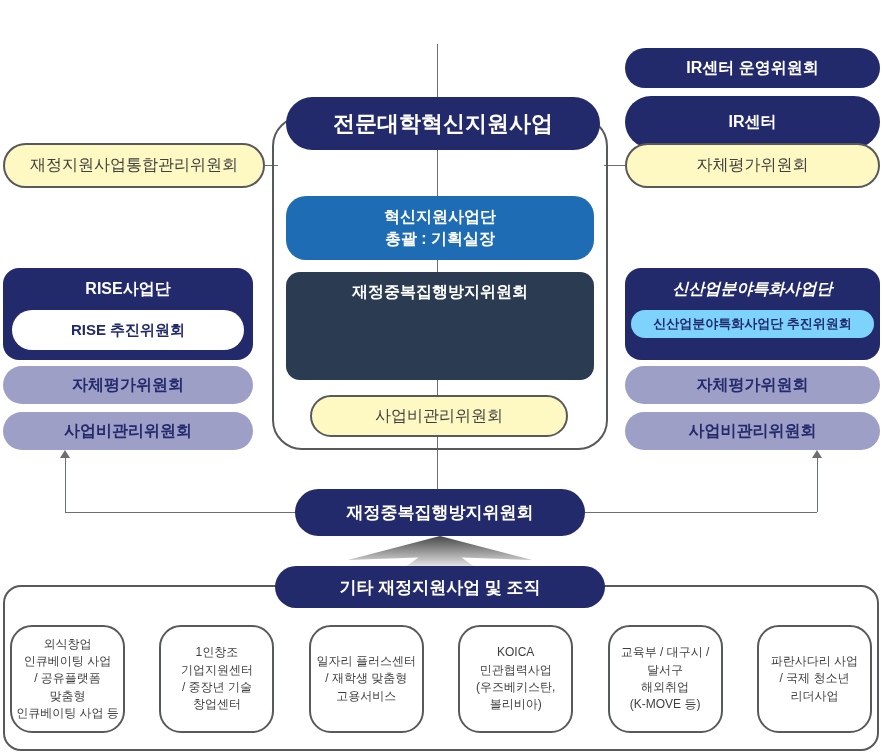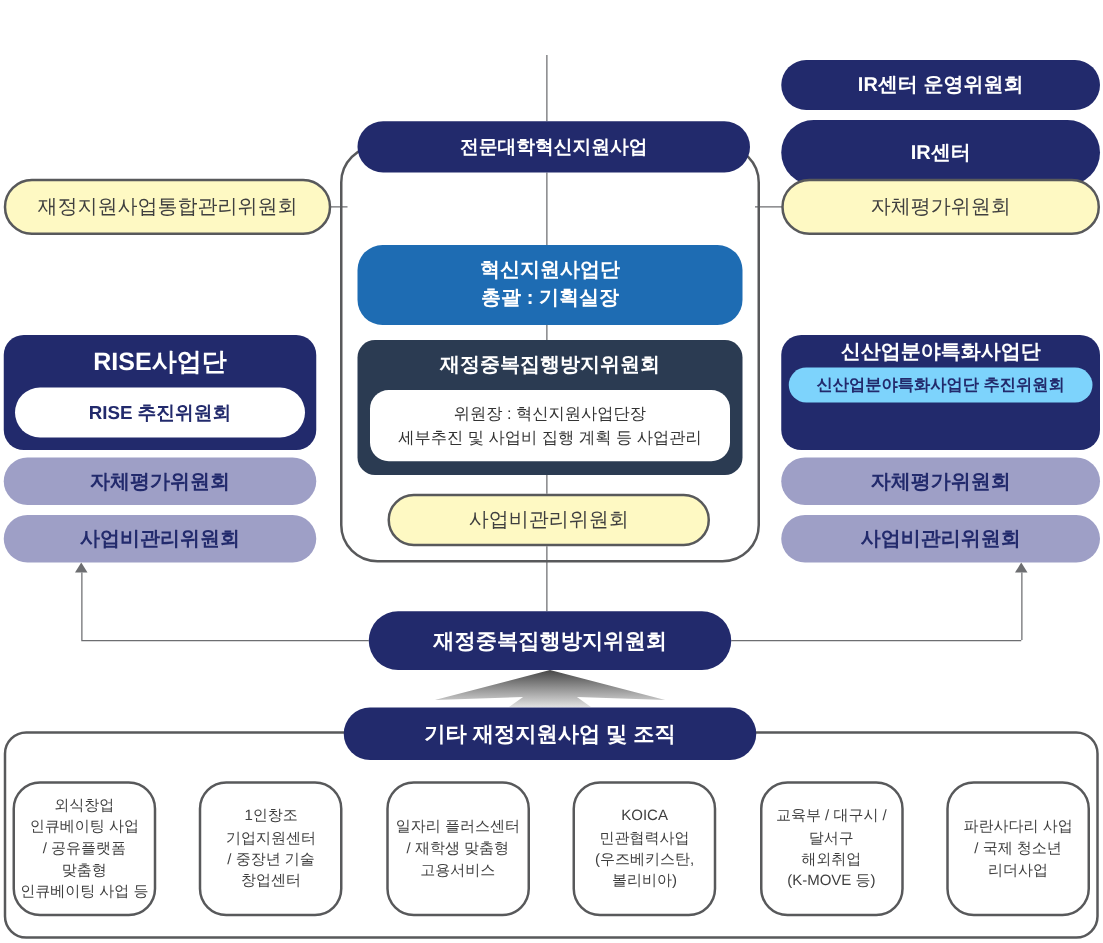--- a/index.html
+++ b/index.html
@@ -21,21 +21,21 @@
   .outline{background:#fef9c3;border:2px solid var(--border);color:var(--text_dark);}
   .hline,.vline{position:absolute;background:var(--line);}
   .hline{height:1px;} .vline{width:1px;}
   .arrow-up{position:absolute;width:0;height:0;border-left:5px solid transparent;
             border-right:5px solid transparent;border-bottom:8px solid var(--line);}
 
   
   #n-top{left:267px;top:4px;width:341px;height:40px;font-size:17px;}
   #ln-top{left:437px;top:44px;height:53px;}
   #n-ir-steer{left:625px;top:48px;width:255px;height:40px;font-size:16px;}
-  #n-program{left:286px;top:97px;width:314px;height:41px;font-size:15px;z-index:3;}
+  #n-program{left:286px;top:97px;width:314px;height:53px;font-size:22px;z-index:3;}
   #n-ir{left:625px;top:96px;width:255px;height:52px;font-size:16px;}
   #n-left-int{left:3px;top:143px;width:262px;height:45px;font-size:16px;z-index:2;}
   #n-ir-self{left:625px;top:143px;width:255px;height:45px;font-size:16px;z-index:2;}
   #ln-left-h{left:258px;top:165px;width:20px;}
   #ln-right-h{left:604px;top:165px;width:25px;}
 
   
   #big-frame{left:272px;top:116px;width:336px;height:334px;border:2px solid var(--border);
              border-radius:30px;background:transparent;z-index:1;}
   #ln-c1{left:437px;top:138px;height:58px;z-index:2;}
@@ -48,30 +48,30 @@
   #n-slate .slate-inner{margin:0 10px;width:288px;height:57px;background:#fff;border-radius:15px;
            color:#333;font-size:13px;line-height:1.45;display:flex;align-items:center;
            justify-content:center;text-align:center;white-space:pre-line;}
   #ln-c3{left:437px;top:380px;height:15px;z-index:2;}
   #n-budget-c{left:310px;top:395px;width:258px;height:42px;font-size:16px;z-index:2;}
   #ln-c4{left:437px;top:437px;height:52px;z-index:0;}
 
   
   #n-rise{left:3px;top:268px;width:250px;height:92px;border-radius:16px;
           flex-direction:column;justify-content:flex-start;}
-  #n-rise .col-title{height:42px;display:flex;align-items:center;font-size:20px;font-weight:bold;}
+  #n-rise .col-title{height:42px;display:flex;align-items:center;font-size:16px;font-weight:bold;}
   #n-rise .col-inner{width:232px;height:40px;background:#fff;border-radius:20px;color:var(--navy);
           font-weight:bold;font-size:15px;display:flex;align-items:center;justify-content:center;}
   #n-rise-self{left:3px;top:366px;width:250px;height:38px;font-size:16px;}
   #n-rise-budget{left:3px;top:412px;width:250px;height:38px;font-size:16px;}
 
   
   #n-newind{left:625px;top:268px;width:255px;height:92px;border-radius:16px;
           flex-direction:column;justify-content:flex-start;}
-  #n-newind .col-title{height:26px;display:flex;align-items:center;font-size:16px;font-weight:bold;}
+  #n-newind .col-title{height:42px;display:flex;align-items:center;font-size:16px;font-weight:bold;font-style:italic;}
   #n-newind .col-inner{width:243px;height:28px;background:#7dd3fc;border-radius:20px;color:var(--navy);
           font-weight:bold;font-size:13px;display:flex;align-items:center;justify-content:center;}
   #n-newind-self{left:625px;top:366px;width:255px;height:38px;font-size:16px;}
   #n-newind-budget{left:625px;top:412px;width:255px;height:38px;font-size:16px;}
 
   
   #n-dup{left:295px;top:489px;width:290px;height:47px;font-size:17px;z-index:2;}
   #ln-b-left-h{left:65px;top:512px;width:230px;}
   #ln-b-left-v{left:65px;top:458px;height:54px;}
   #ar-left{left:60px;top:450px;}
@@ -117,22 +117,20 @@
   <div class="node pill navy-bg bold" id="n-ir-steer">IR센터 운영위원회</div>
   <div class="node pill navy-bg bold" id="n-program">전문대학혁신지원사업</div>
   <div class="node pill navy-bg bold" id="n-ir">IR센터</div>
   <div class="node pill outline" id="n-left-int">재정지원사업통합관리위원회</div>
   <div class="node pill outline" id="n-ir-self">자체평가위원회</div>
 
   <div class="node blue-bg bold" id="n-innov">혁신지원사업단
 총괄 : 기획실장</div>
   <div class="node slate-bg" id="n-slate">
     <div class="slate-title">재정중복집행방지위원회</div>
-    <div class="slate-inner">위원장 : 혁신지원사업단장
-세부추진 및 사업비 집행 계획 등 사업관리</div>
   </div>
   <div class="node pill outline" id="n-budget-c">사업비관리위원회</div>
 
   <div class="node navy-bg" id="n-rise">
     <div class="col-title">RISE사업단</div>
     <div class="col-inner">RISE 추진위원회</div>
   </div>
   <div class="node pill lav-bg bold" id="n-rise-self">자체평가위원회</div>
   <div class="node pill lav-bg bold" id="n-rise-budget">사업비관리위원회</div>
 

